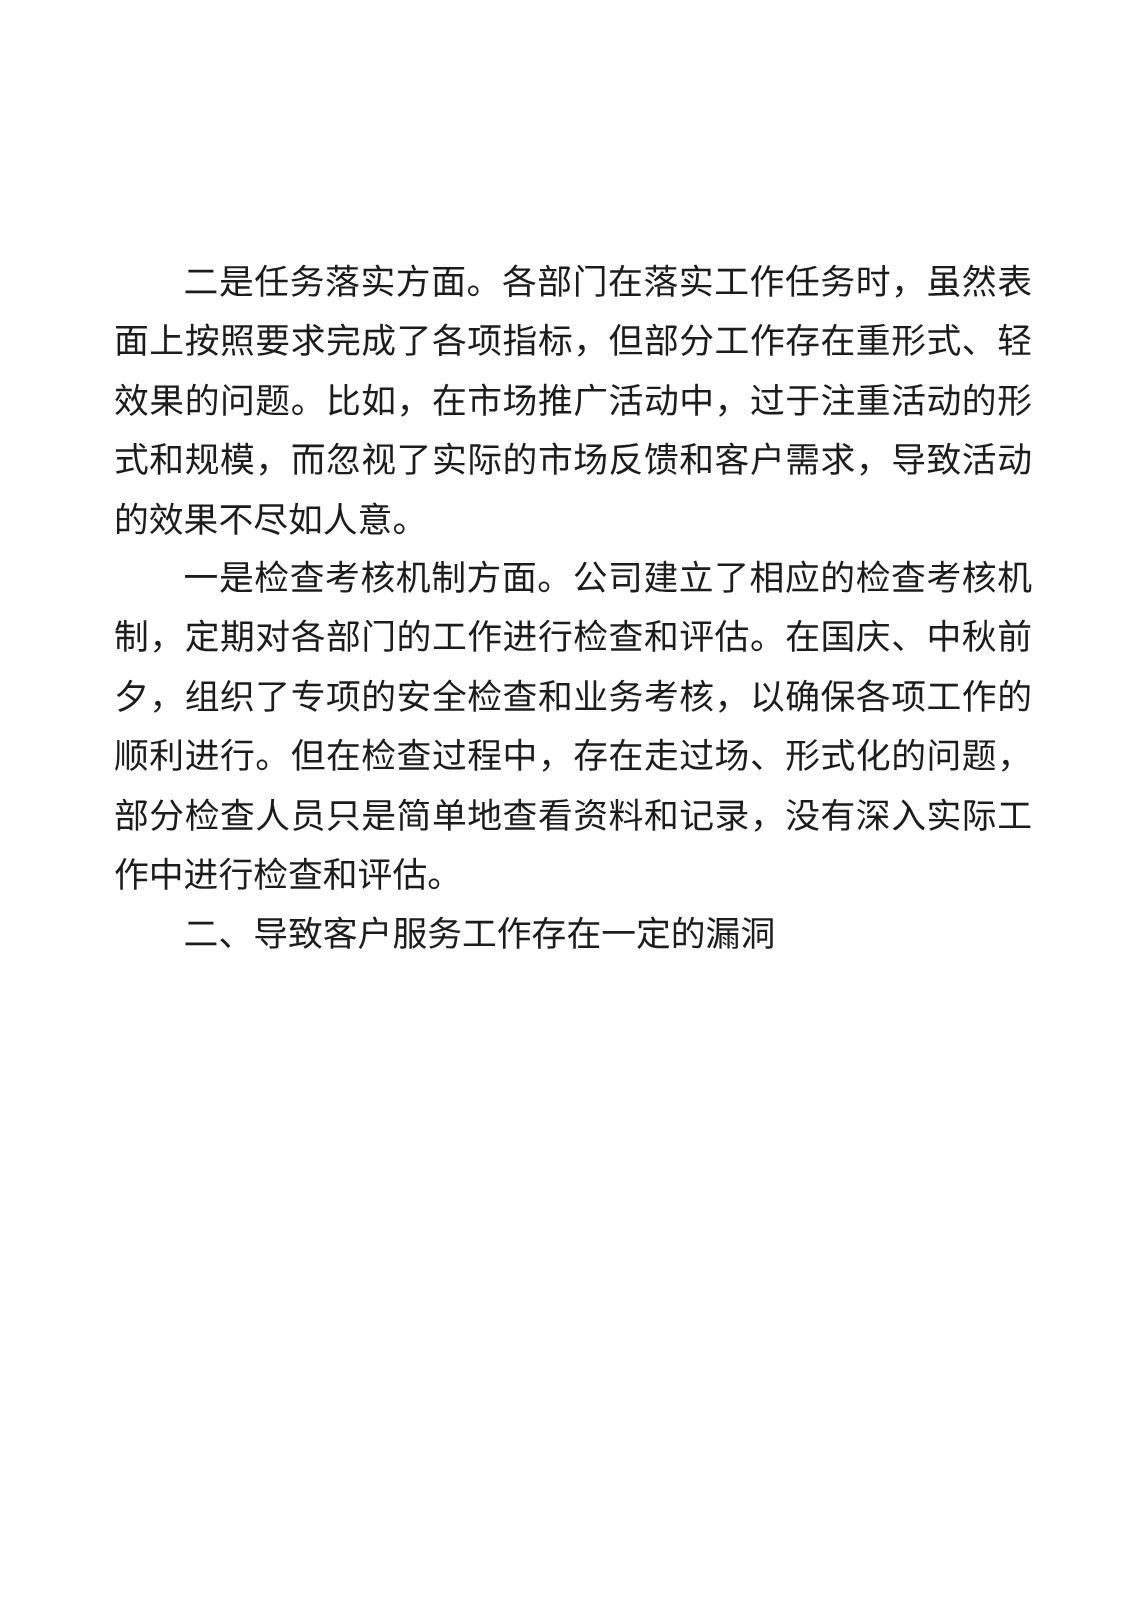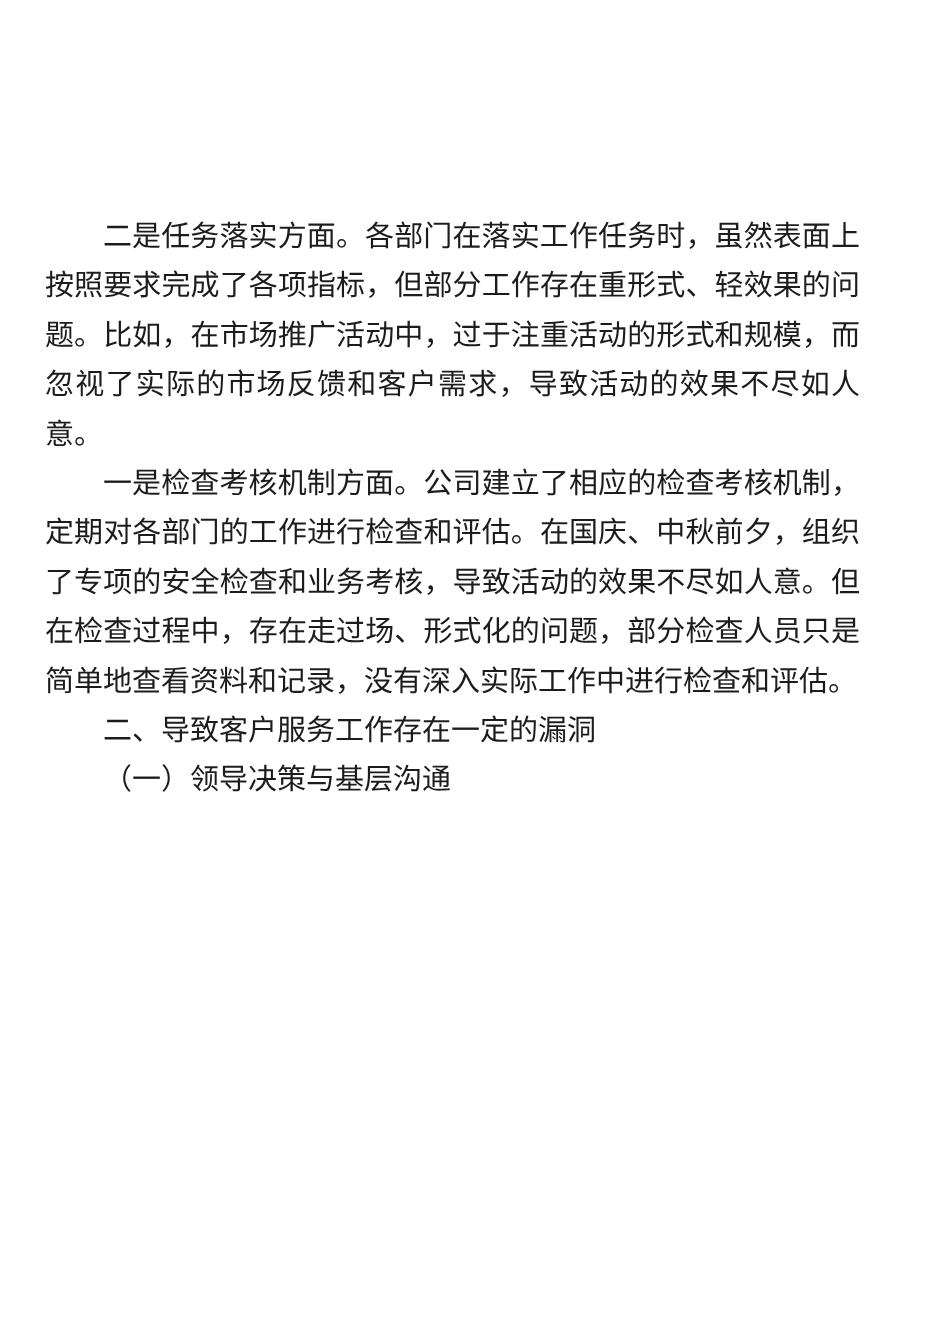--- a/index.html
+++ b/index.html
@@ -7,21 +7,21 @@
     padding: 0;
     background: #ffffff;
   }
   .page {
     position: relative;
     width: 950px;
     height: 1344px;
     margin: 0 auto;
     background: #ffffff;
     box-sizing: border-box;
-    padding: 212px 90px 0 45px;
+    padding: 212px 90px 0 95px;
     overflow: hidden;
     font-family: "Liberation Serif", "DejaVu Serif", serif;
     color: #1c1c1c;
   }
   .doc-body p {
     margin: 0;
     font-size: 29px;
     line-height: 49.4px;
     text-align: justify;
     text-justify: inter-character;
@@ -31,17 +31,16 @@
     word-break: break-all;
     line-break: strict;
   }
 </style>
 </head>
 <body>
 
 <div class="page">
   <div class="doc-body">
     <p>二是任务落实方面。各部门在落实工作任务时，虽然表面上按照要求完成了各项指标，但部分工作存在重形式、轻效果的问题。比如，在市场推广活动中，过于注重活动的形式和规模，而忽视了实际的市场反馈和客户需求，导致活动的效果不尽如人意。</p>
-    <p>一是检查考核机制方面。公司建立了相应的检查考核机制，定期对各部门的工作进行检查和评估。在国庆、中秋前夕，组织了专项的安全检查和业务考核，导致活动的效果不尽如人意。但在检查过程中，存在走过场、形式化的问题，部分检查人员只是简单地查看资料和记录，没有深入实际工作中进行检查和评估。</p>
+    <p>一是检查考核机制方面。公司建立了相应的检查考核机制，定期对各部门的工作进行检查和评估。在国庆、中秋前夕，组织了专项的安全检查和业务考核，以确保各项工作的顺利进行。但在检查过程中，存在走过场、形式化的问题，部分检查人员只是简单地查看资料和记录，没有深入实际工作中进行检查和评估。</p>
     <p>二、导致客户服务工作存在一定的漏洞</p>
-    <p>（一）领导决策与基层沟通</p>
   </div>
 </div>
 
 </body></html>

